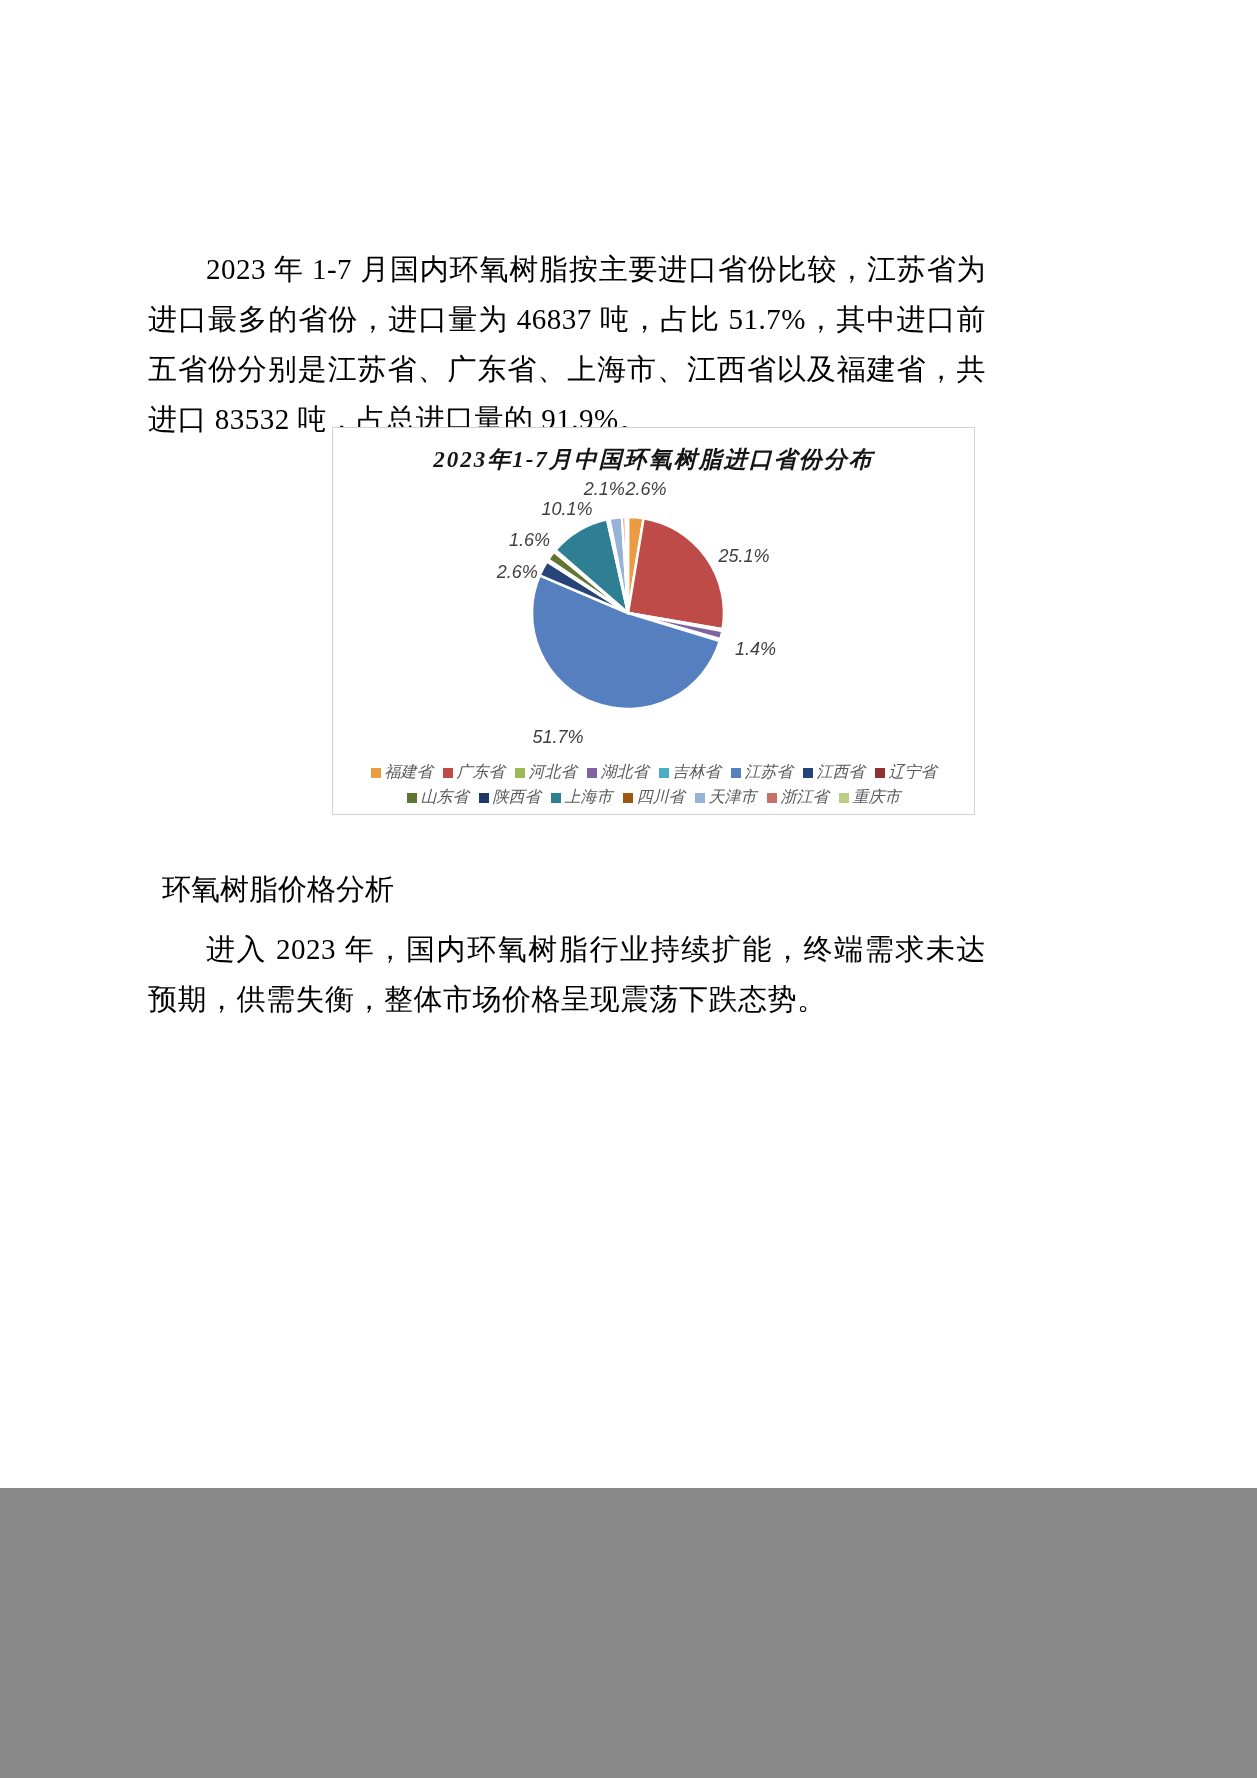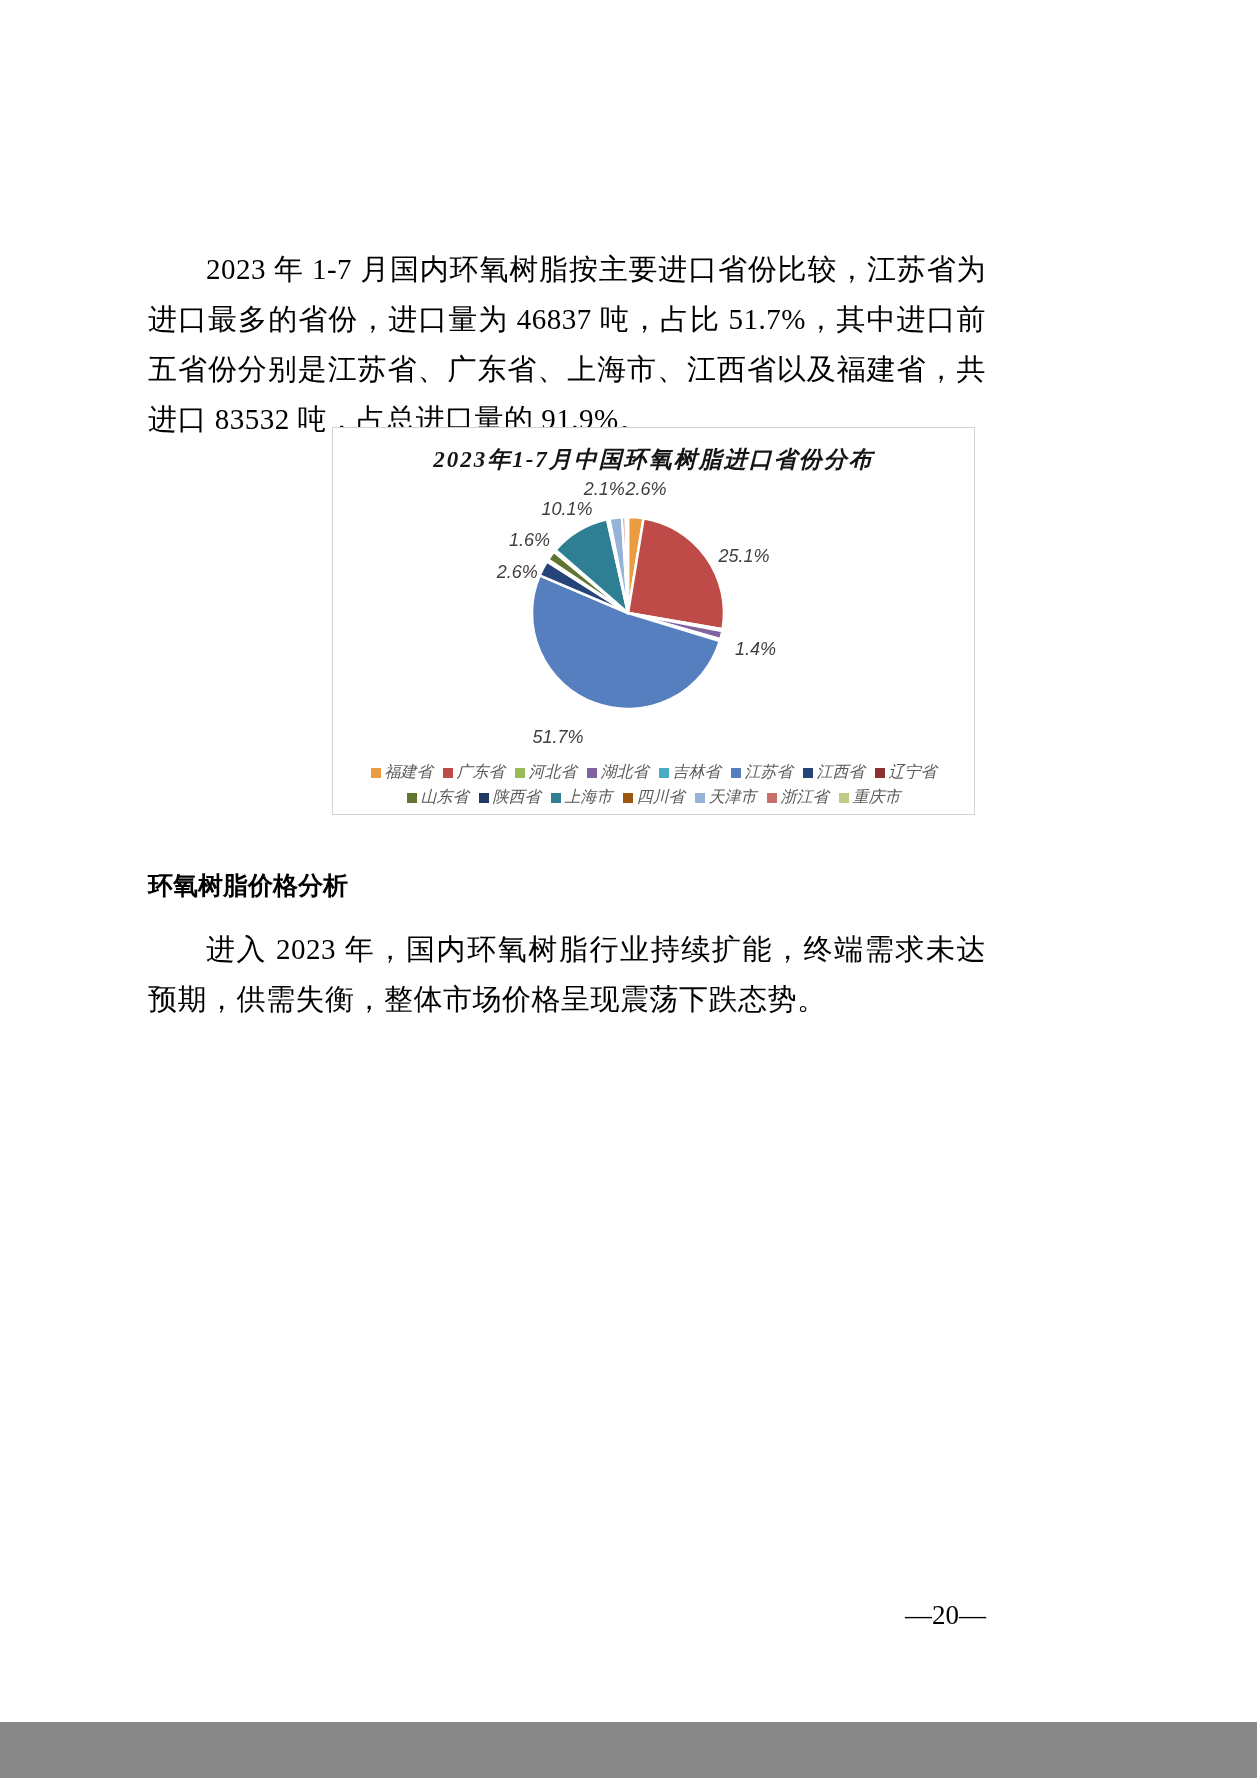--- a/index.html
+++ b/index.html
@@ -1,40 +1,40 @@
 <!DOCTYPE html>
 <html><head>
 <meta charset="utf-8">
 <style>
   html,body { margin:0; padding:0; background:#888; }
   .page {
     position:relative;
-    width:1257px; height:1722px;
+    width:1257px; height:1488px;
     margin:0 auto;
     background:#ffffff;
     font-family:"Liberation Serif","DejaVu Serif",serif;
     color:#000;
     overflow:hidden;
   }
   .para {
     position:absolute;
     left:148px; width:838px;
     font-size:29px;
     line-height:50px;
     text-align:justify;
     text-justify:inter-ideograph;
     text-align-last:left;
     letter-spacing:0.5px;
   }
   .indent { text-indent:58px; }
   .section-heading {
     position:absolute;
-    left:148px; top:840px;
-    font-size:25px; line-height:50px;
-    font-weight:700;
+    left:162px; top:840px;
+    font-size:29px; line-height:50px;
+    font-weight:400;
   }
   .chart-box {
     position:absolute;
     left:332px; top:427px;
     width:641px; height:386px;
     border:1px solid #d2d2d2;
     background:#ffffff;
     font-style:italic;
   }
   .chart-title {

